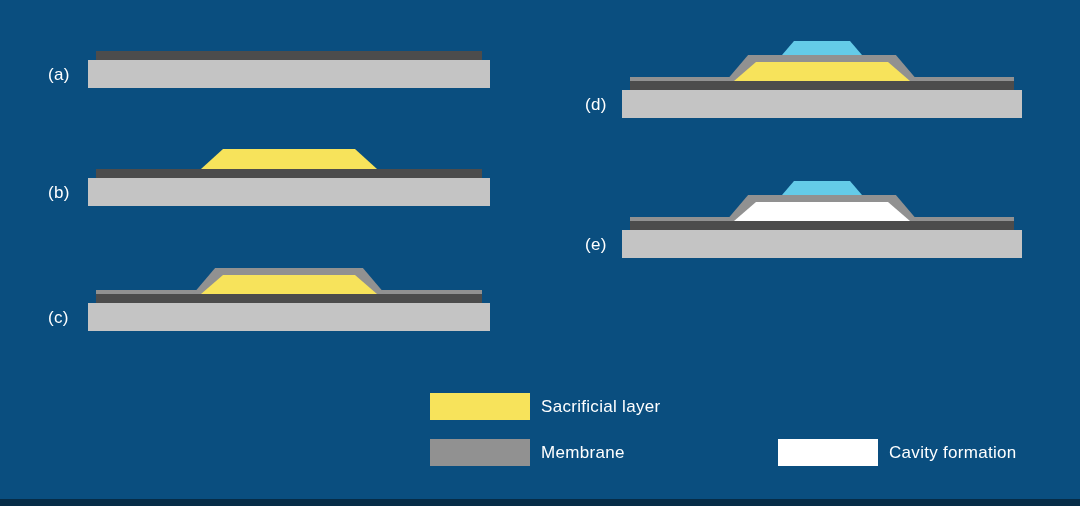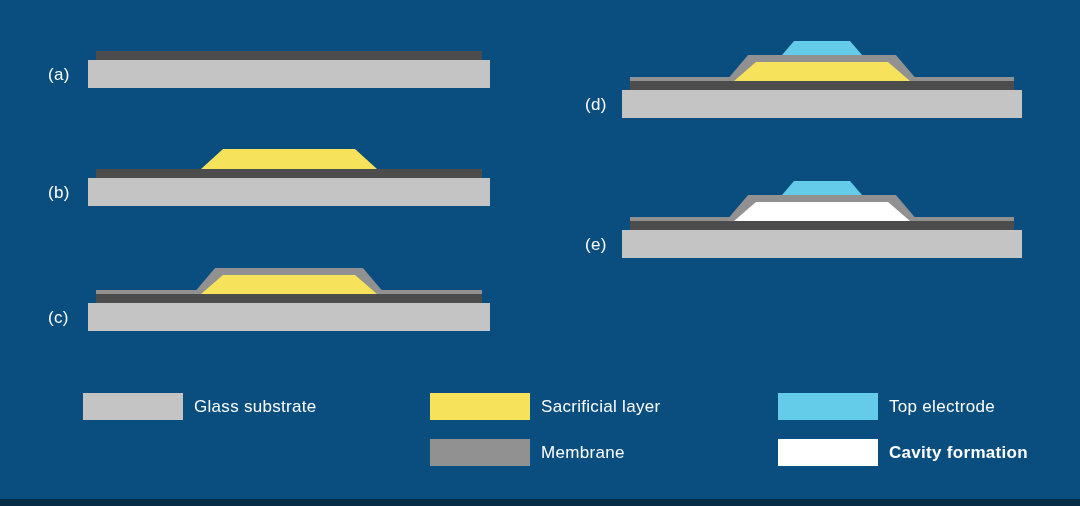--- a/index.html
+++ b/index.html
@@ -131,40 +131,32 @@
   <span class="step-label" style="left:585px; top:235px;">(e)</span>
   <div class="diagram" style="left:622px; top:178px; width:400px;">
     <div class="layer substrate"></div>
     <div class="layer electrode"></div>
     <div class="layer mem-flat"></div>
     <div class="layer mem-trap"></div>
     <div class="layer cavity-trap"></div>
     <div class="layer top-trap"></div>
   </div>
 
-  <div class="legend-item" style="left:83px; top:393px;">
-    <div class="swatch sw-glass"></div>
-    <span class="legend-label">Glass substrate</span>
-  </div>
 
 
   <div class="legend-item" style="left:430px; top:393px;align-items:center;">
     <div class="swatch sw-sac"></div>
     <span class="legend-label">Sacrificial layer</span>
   </div>
 
   <div class="legend-item" style="left:430px; top:439px;">
     <div class="swatch sw-mem"></div>
     <span class="legend-label">Membrane</span>
   </div>
 
-  <div class="legend-item" style="left:778px; top:393px;">
-    <div class="swatch sw-top"></div>
-    <span class="legend-label">Top electrode</span>
-  </div>
 
-  <div class="legend-item" style="left:778px; top:439px;font-weight:bold;">
+  <div class="legend-item" style="left:778px; top:439px;">
     <div class="swatch sw-cavity"></div>
     <span class="legend-label">Cavity formation</span>
   </div>
 
   <div class="footer-bar"></div>
 </div>
 
 </body></html>

